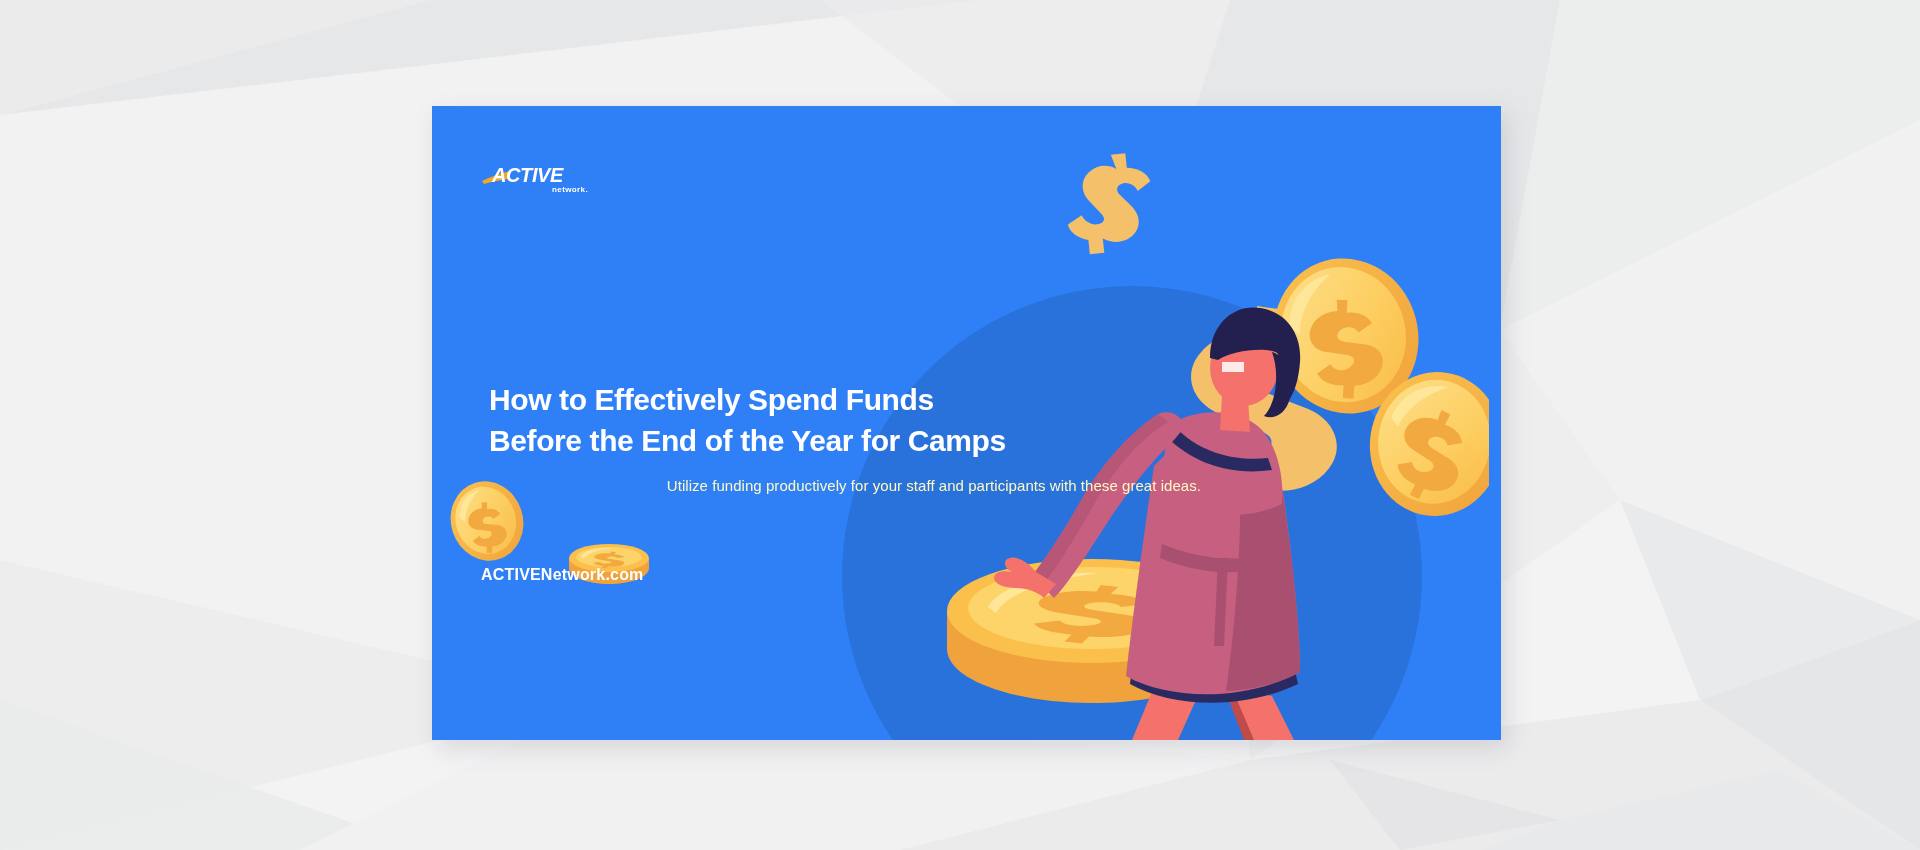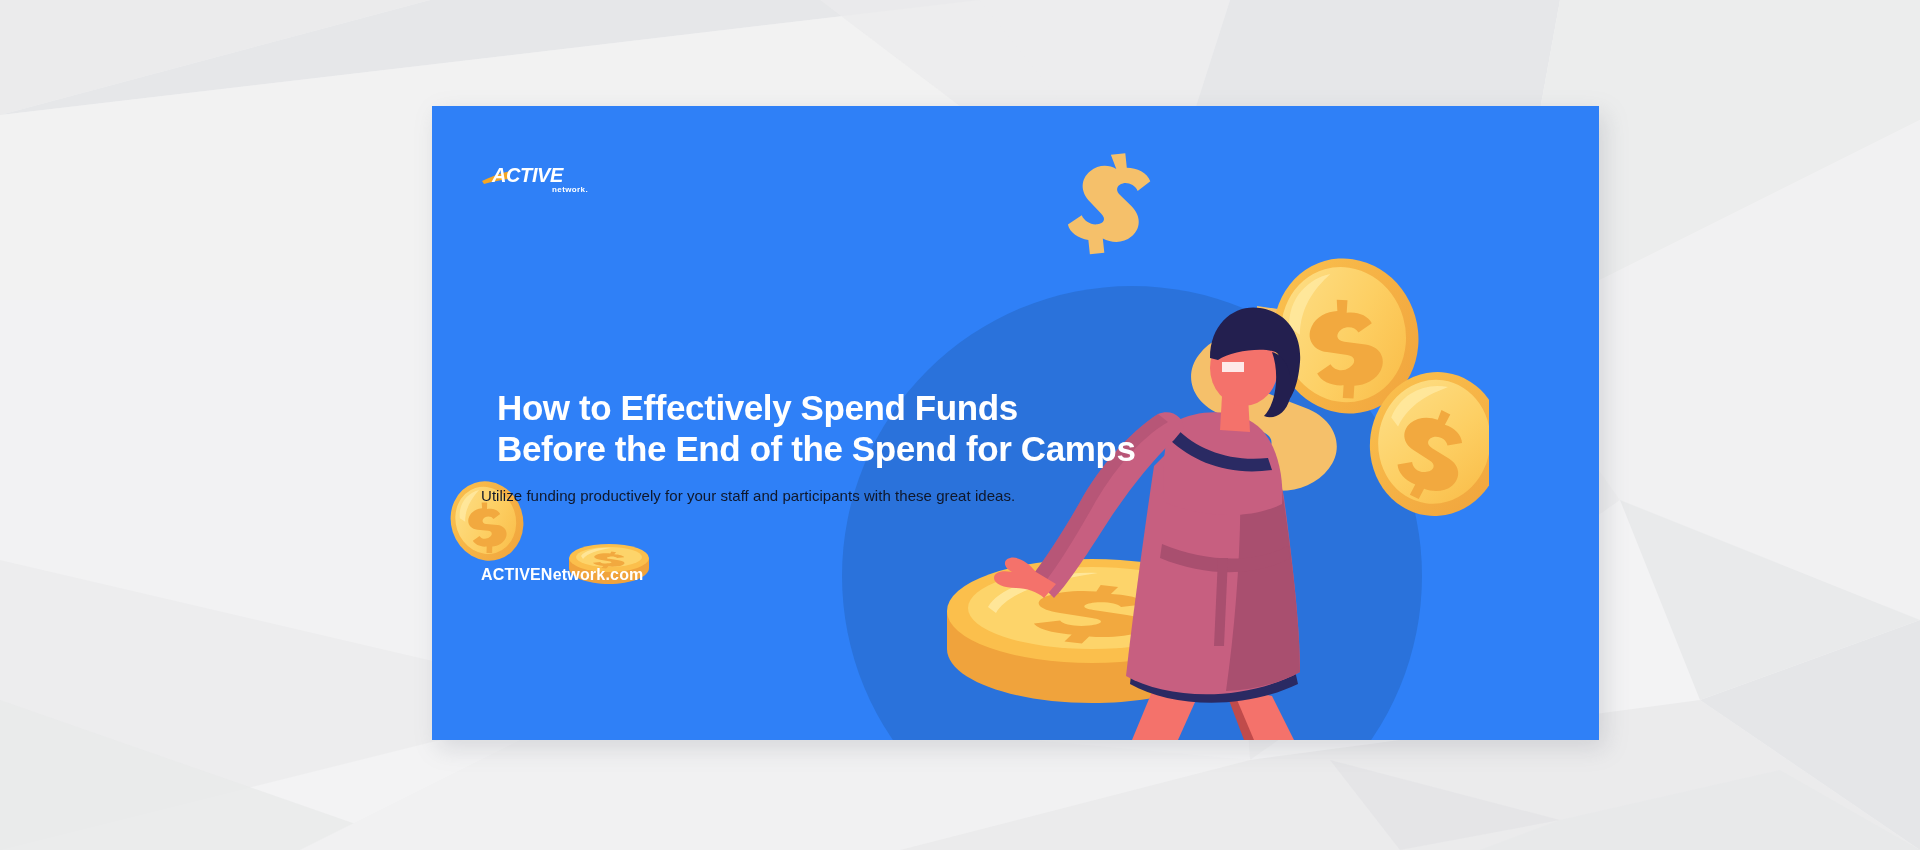--- a/index.html
+++ b/index.html
@@ -25,21 +25,21 @@
     inset: 0;
     width: 1920px;
     height: 850px;
   }
 
   
   #slide {
     position: absolute;
     left: 432px;
     top: 106px;
-    width: 1167px;
+    width: 1069px;
     height: 634px;
     background: #2f80f7;
     overflow: hidden;
     box-shadow: 6px 8px 22px rgba(120,125,135,0.22);
   }
 
   #slide-art {
     position: absolute;
     left: 0;
     top: 0;
@@ -62,34 +62,35 @@
     position: absolute;
     left: 49px;
     top: 265px;
     width: 720px;
   }
 
   .headline {
     color: #ffffff;
     font-family: "Liberation Sans", sans-serif;
     font-weight: bold;
-    font-size: 35px;
+    font-size: 30px;
     line-height: 41px;
     letter-spacing: -0.4px;
-    margin: 16px;
+    margin: 8px;
   }
 
   .subhead {
-    color: #0f172a;
+    color: #fef9c3;
     font-family: "Liberation Sans", sans-serif;
     font-weight: normal;
     font-size: 15px;
     line-height: 22px;
     margin: 14px 0 0 0;
     letter-spacing: 0.05px;
+    text-align: right;
   }
 
   #footer-url {
     position: absolute;
     left: 49px;
     top: 460px;
     color: #ffffff;
     font-family: "Liberation Sans", sans-serif;
     font-weight: bold;
     font-size: 16px;
@@ -294,21 +295,21 @@
       <g>
         <path d="M2 20 C10 16 20 12 31 10 L28 18 C20 19 11 21 4 23 Z" fill="#f5a623"></path>
       </g>
       <text x="12" y="21" fill="#ffffff" font-family="Liberation Sans, sans-serif" font-size="20" font-weight="bold" font-style="italic" letter-spacing="-0.4">ACTIVE</text>
       <text x="72" y="31" fill="#ffffff" font-family="Liberation Sans, sans-serif" font-size="8" font-weight="bold" letter-spacing="0.4">network.</text>
     </svg>
 
     <div id="text-block">
       <h1 class="headline">
         <span>How to Effectively Spend Funds</span><br>
-        <span>Before the End of the Spend for Camps</span>
+        <span>Before the End of the Year for Camps</span>
       </h1>
       <p class="subhead">Utilize funding productively for your staff and participants with these great ideas.</p>
     </div>
 
     <div id="footer-url">ACTIVENetwork.com</div>
 
   </div>
 </div>
 
 </body></html>

